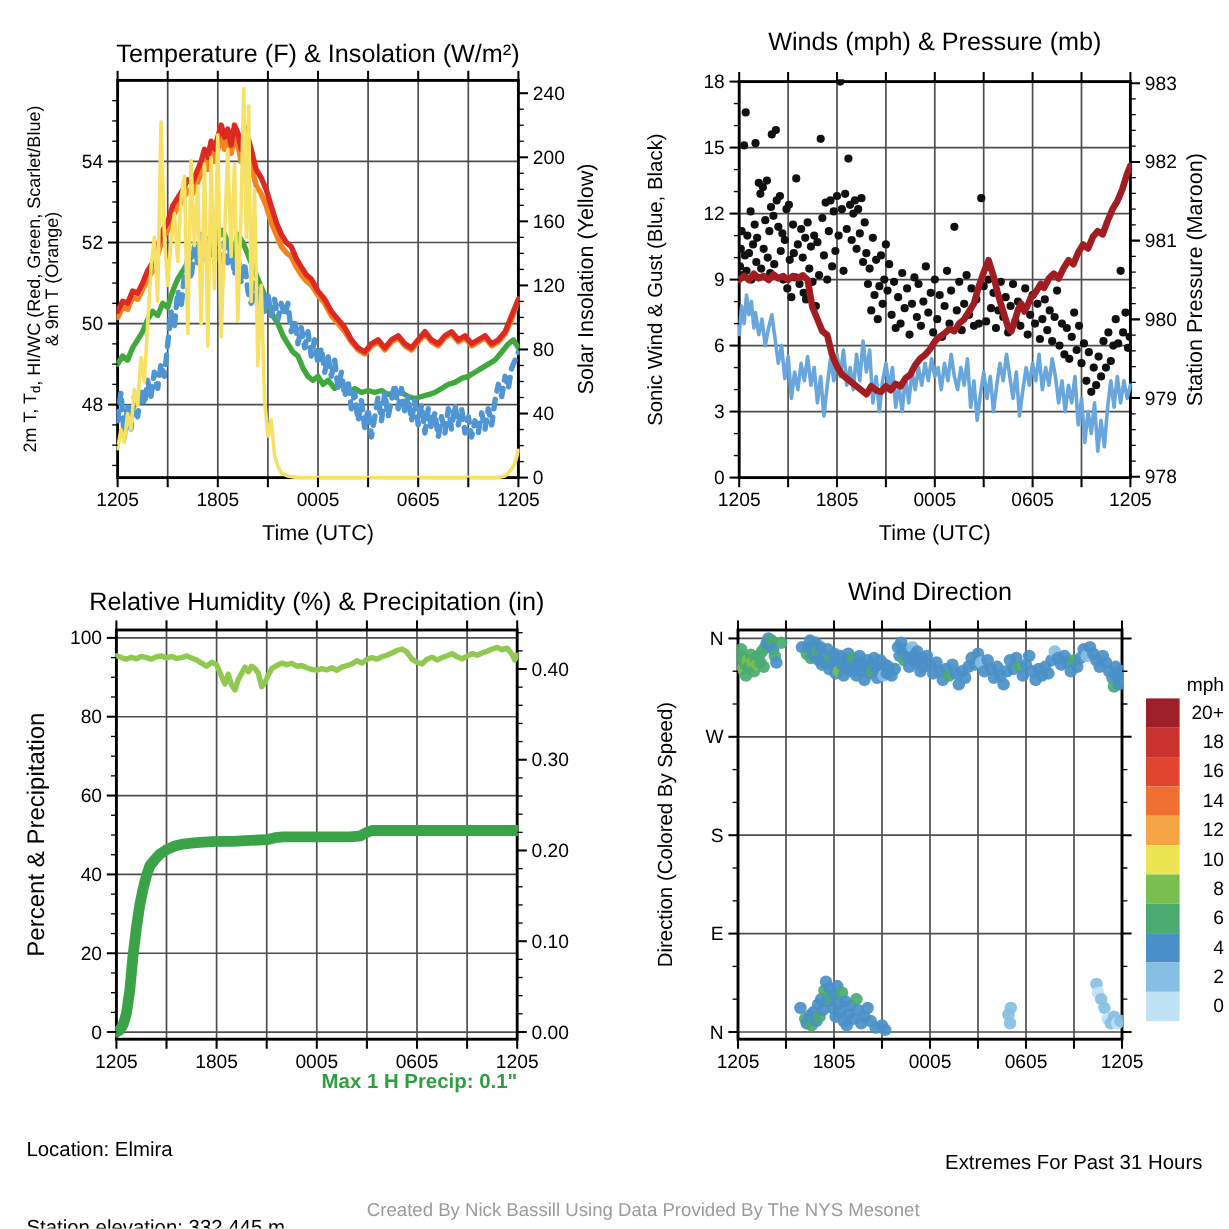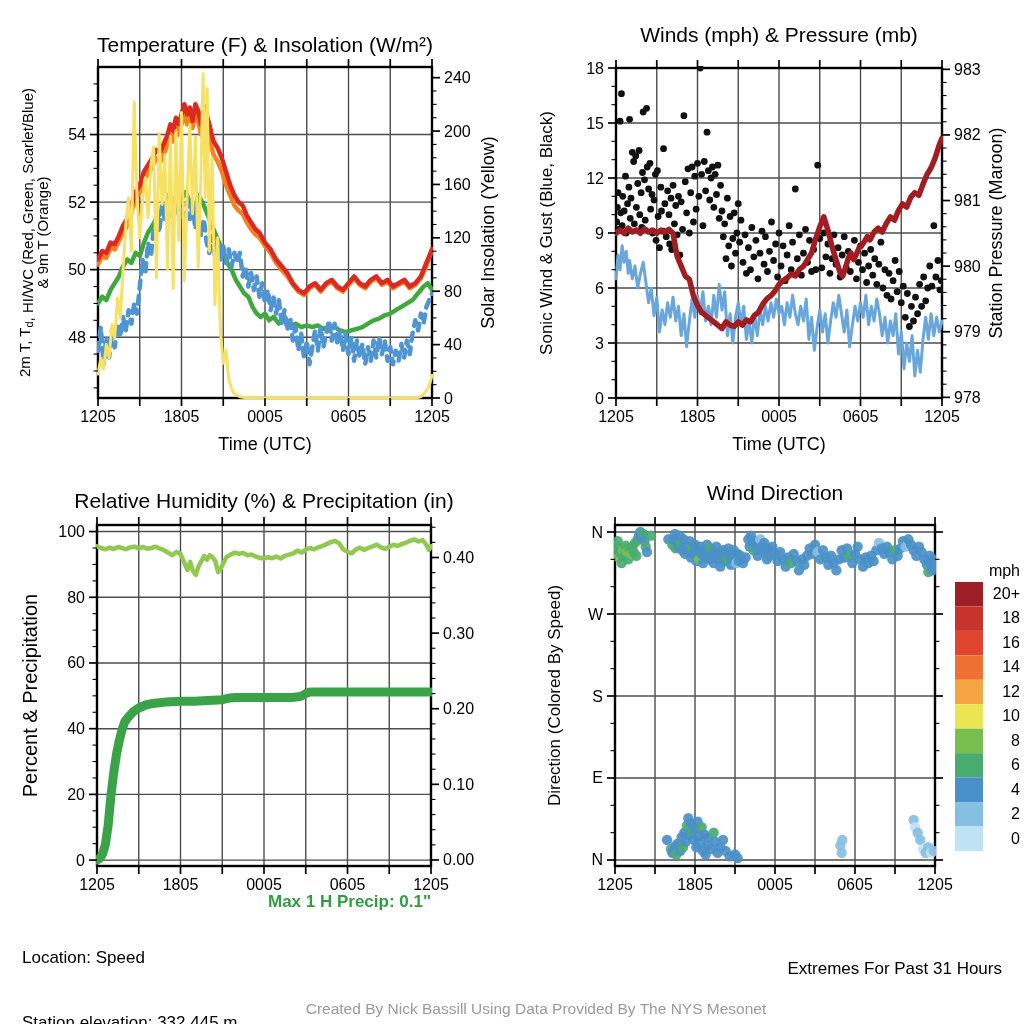--- a/index.html
+++ b/index.html
@@ -888,21 +888,21 @@
           <text x="1020" y="794.6" font-size="16" fill="#000" text-anchor="end" font-family="&quot;Liberation Sans&quot;, sans-serif">4</text>
           <rect x="955" y="802.05" width="28" height="24.45" fill="#85bfe3"></rect>
           <text x="1020" y="819.05" font-size="16" fill="#000" text-anchor="end" font-family="&quot;Liberation Sans&quot;, sans-serif">2</text>
           <rect x="955" y="826.5" width="28" height="24.45" fill="#bfe2f5"></rect>
           <text x="1020" y="843.5" font-size="16" fill="#000" text-anchor="end" font-family="&quot;Liberation Sans&quot;, sans-serif">0</text>
         </g>
       </g>
     </svg>
 
   <div class="ftblock" style="left:22px;top:904px;">
-    <div>Location: Speed</div>
+    <div>Location: Elmira</div>
     <div>Station elevation: 332.445 m</div>
     
     
     
   </div>
 
   <div class="ftblock ftright" style="right:22px;top:915px;">
     <div>Extremes For Past 31 Hours</div>
     <div>(High/Low/Max Wind/Precipitation/Snow Depth)</div>
     

